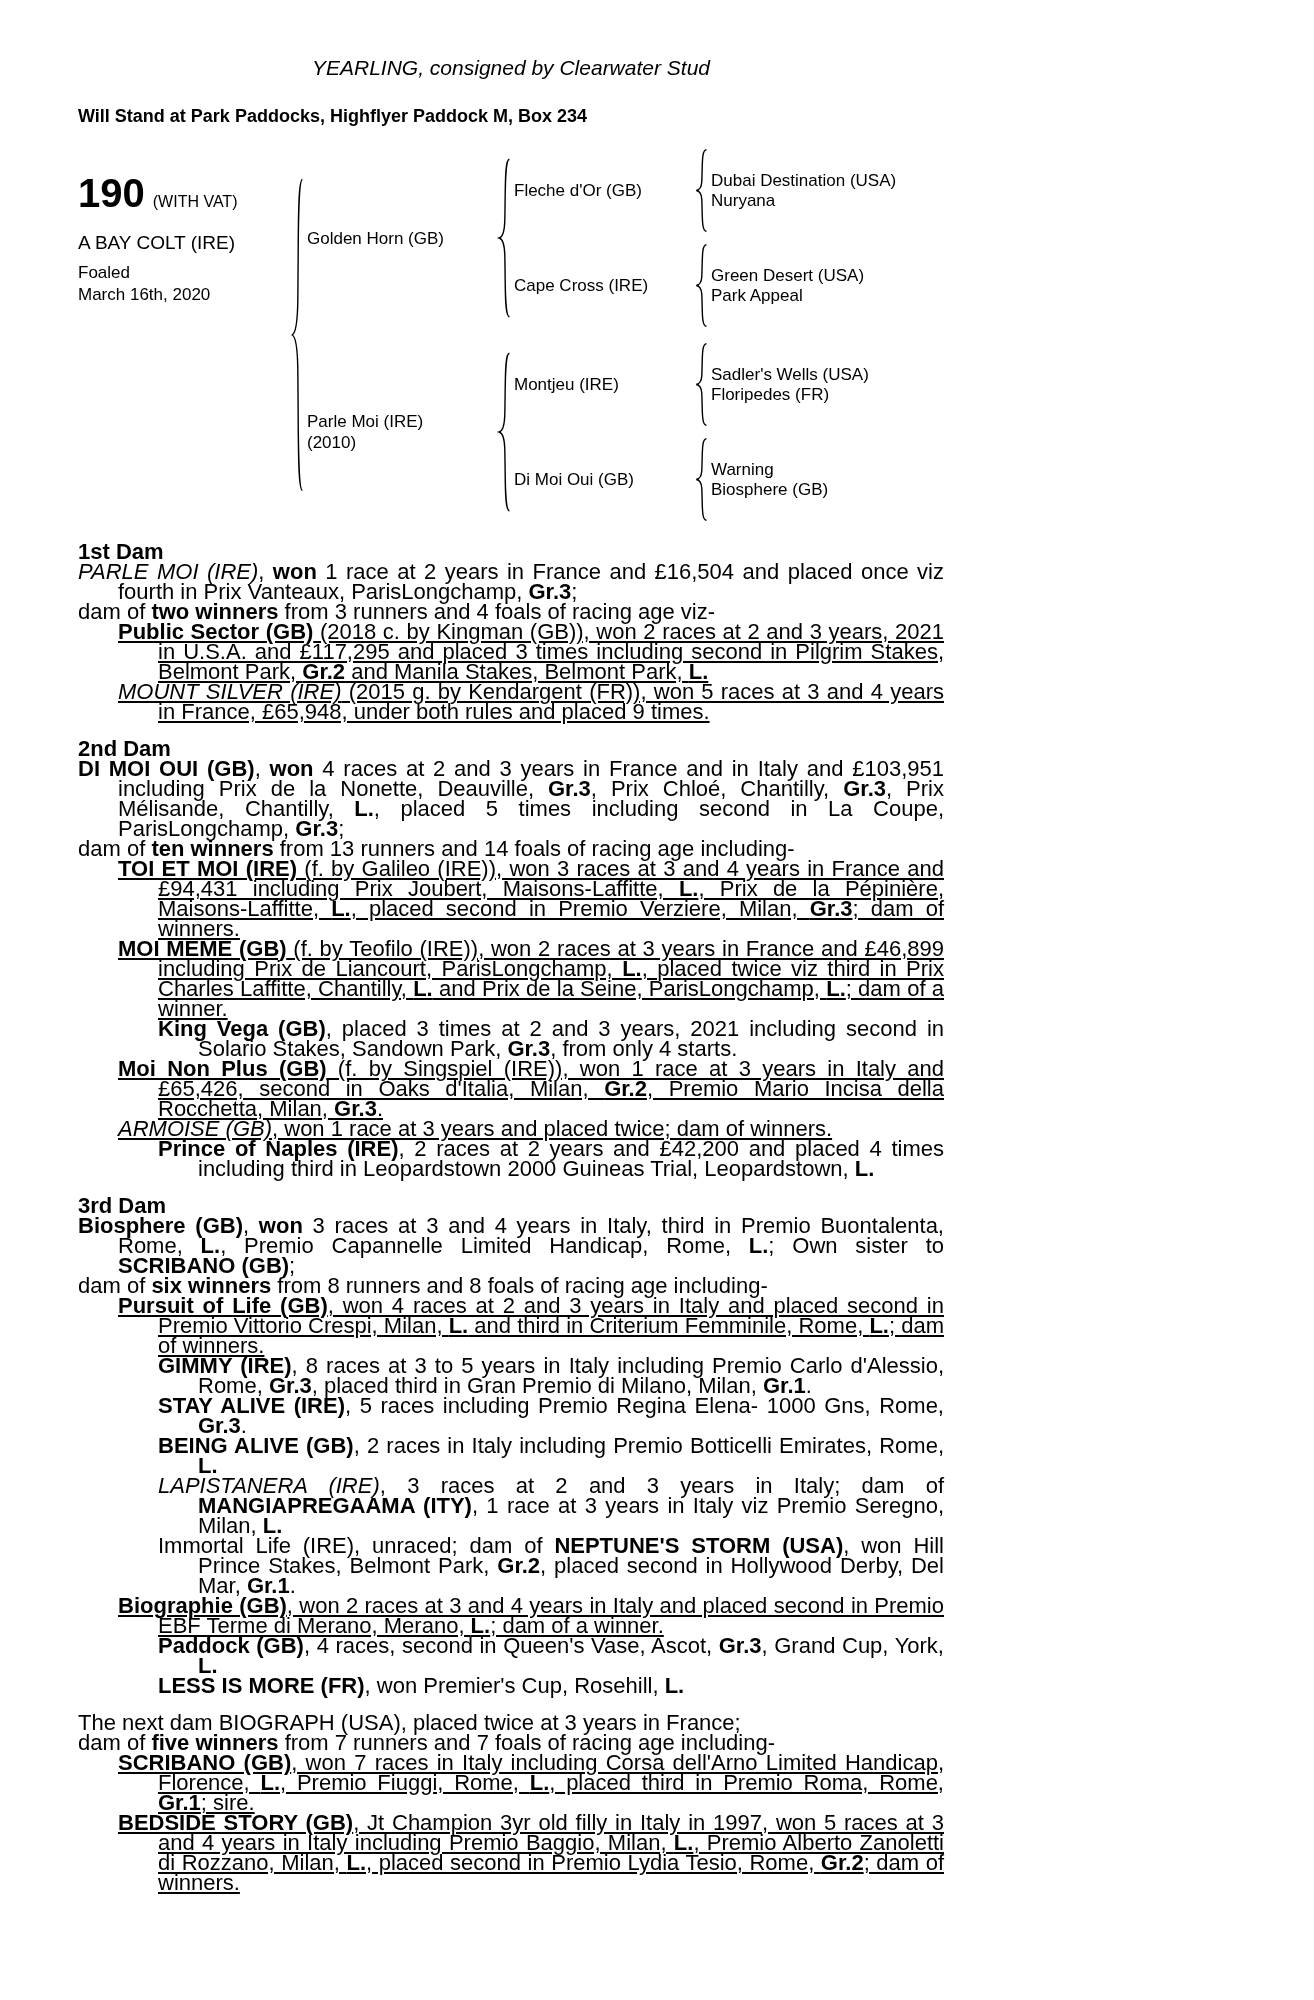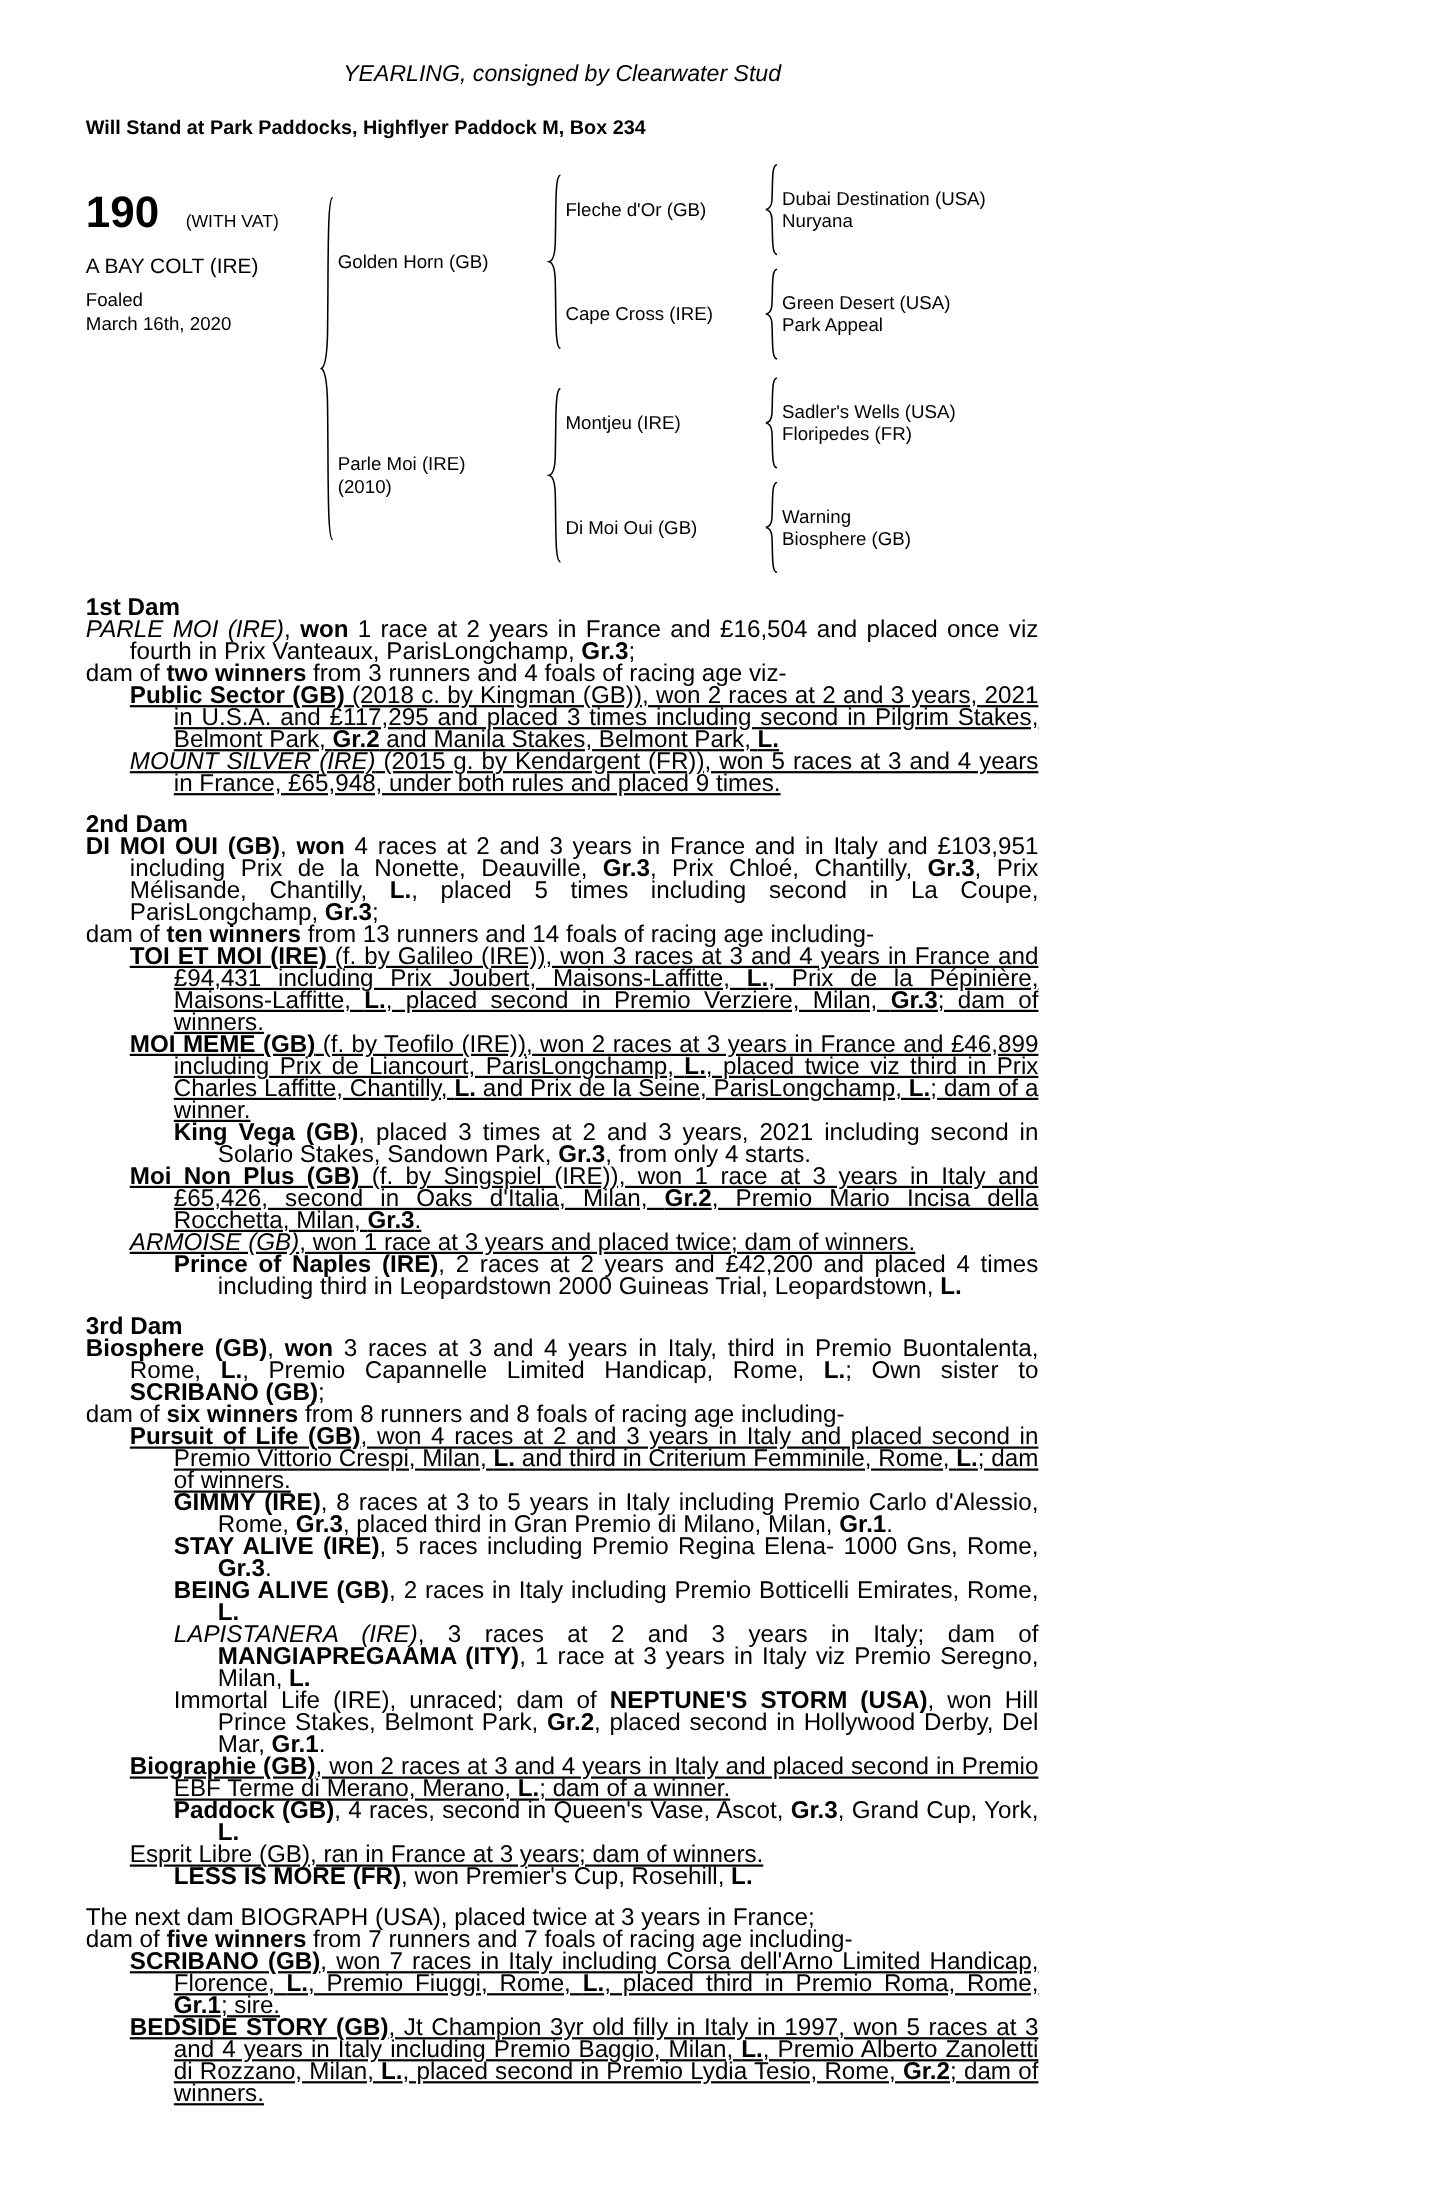--- a/index.html
+++ b/index.html
@@ -11,21 +11,21 @@
     padding:56px 0 0 78px; overflow:hidden;
   }
   .content { width:866px; }
 
   .consignment-title { text-align:center; font-style:italic; font-size:21px; }
   .stand-line { font-weight:bold; font-size:18px; margin-top:26px; }
 
   
   .pedigree { display:flex; margin-top:20px; font-size:17px; }
   .lot-col { width:208px; padding-top:24px; flex:none; }
-  .lot-line { display:flex; align-items:baseline; gap:24px; }
+  .lot-line { display:flex; align-items:baseline; gap:8px; }
   .lot-number { font-size:40px; font-weight:bold; }
   .vat { font-size:16px; }
   .horse-name { font-weight:normal; font-size:19px; margin-top:16px; }
   .foaled-label { font-size:17px; margin-top:8px; line-height:22px; }
   .foaled-date { font-size:17px; line-height:22px; }
 
   .ped-outer { display:flex; align-items:center; }
   .gen-col { display:flex; flex-direction:column; }
   .gen1-col { row-gap:12px; }
   .gen2-col { row-gap:8px; }
@@ -182,21 +182,20 @@
           <p class="para indent-0"><span style="font-weight: bold;">Biosphere (GB)</span><span>, </span><span style="font-weight: bold;">won</span><span> 3 races at 3 and 4 years in Italy, third in Premio Buontalenta, Rome, </span><span style="font-weight: bold;">L.</span><span>, Premio Capannelle Limited Handicap, Rome, </span><span style="font-weight: bold;">L.</span><span>; Own sister to </span><span style="font-weight: bold;">SCRIBANO (GB)</span><span>;</span></p>
           <p class="para indent-0"><span>dam of </span><span style="font-weight: bold;">six winners</span><span> from 8 runners and 8 foals of racing age including-</span></p>
           <p class="para indent-1"><span style="font-weight: bold;">Pursuit of Life (GB)</span><span>, won 4 races at 2 and 3 years in Italy and placed second in Premio Vittorio Crespi, Milan, </span><span style="font-weight: bold;">L.</span><span> and third in Criterium Femminile, Rome, </span><span style="font-weight: bold;">L.</span><span>; dam of winners.</span></p>
           <p class="para indent-2"><span style="font-weight: bold;">GIMMY (IRE)</span><span>, 8 races at 3 to 5 years in Italy including Premio Carlo d'Alessio, Rome, </span><span style="font-weight: bold;">Gr.3</span><span>, placed third in Gran Premio di Milano, Milan, </span><span style="font-weight: bold;">Gr.1</span><span>.</span></p>
           <p class="para indent-2"><span style="font-weight: bold;">STAY ALIVE (IRE)</span><span>, 5 races including Premio Regina Elena- 1000 Gns, Rome, </span><span style="font-weight: bold;">Gr.3</span><span>.</span></p>
           <p class="para indent-2"><span style="font-weight: bold;">BEING ALIVE (GB)</span><span>, 2 races in Italy including Premio Botticelli Emirates, Rome, </span><span style="font-weight: bold;">L.</span></p>
           <p class="para indent-2"><span style="font-style: italic;">LAPISTANERA (IRE)</span><span>, 3 races at 2 and 3 years in Italy; dam of </span><span style="font-weight: bold;">MANGIAPREGAAMA (ITY)</span><span>, 1 race at 3 years in Italy viz Premio Seregno, Milan, </span><span style="font-weight: bold;">L.</span></p>
           <p class="para indent-2"><span>Immortal Life (IRE), unraced; dam of </span><span style="font-weight: bold;">NEPTUNE'S STORM (USA)</span><span>, won Hill Prince Stakes, Belmont Park, </span><span style="font-weight: bold;">Gr.2</span><span>, placed second in Hollywood Derby, Del Mar, </span><span style="font-weight: bold;">Gr.1</span><span>.</span></p>
           <p class="para indent-1"><span style="font-weight: bold;">Biographie (GB)</span><span>, won 2 races at 3 and 4 years in Italy and placed second in Premio EBF Terme di Merano, Merano, </span><span style="font-weight: bold;">L.</span><span>; dam of a winner.</span></p>
           <p class="para indent-2"><span style="font-weight: bold;">Paddock (GB)</span><span>, 4 races, second in Queen's Vase, Ascot, </span><span style="font-weight: bold;">Gr.3</span><span>, Grand Cup, York, </span><span style="font-weight: bold;">L.</span></p>
-          <p class="para indent-1"><span>Esprit Libre (GB), ran in France at 3 years; dam of winners.</span></p>
           <p class="para indent-2"><span style="font-weight: bold;">LESS IS MORE (FR)</span><span>, won Premier's Cup, Rosehill, </span><span style="font-weight: bold;">L.</span></p>
         </section>
         <section class="dam-section">
           <p class="para indent-0"><span>The next dam BIOGRAPH (USA), placed twice at 3 years in France;</span></p>
           <p class="para indent-0"><span>dam of </span><span style="font-weight: bold;">five winners</span><span> from 7 runners and 7 foals of racing age including-</span></p>
           <p class="para indent-1"><span style="font-weight: bold;">SCRIBANO (GB)</span><span>, won 7 races in Italy including Corsa dell'Arno Limited Handicap, Florence, </span><span style="font-weight: bold;">L.</span><span>, Premio Fiuggi, Rome, </span><span style="font-weight: bold;">L.</span><span>, placed third in Premio Roma, Rome, </span><span style="font-weight: bold;">Gr.1</span><span>; sire.</span></p>
           <p class="para indent-1"><span style="font-weight: bold;">BEDSIDE STORY (GB)</span><span>, Jt Champion 3yr old filly in Italy in 1997, won 5 races at 3 and 4 years in Italy including Premio Baggio, Milan, </span><span style="font-weight: bold;">L.</span><span>, Premio Alberto Zanoletti di Rozzano, Milan, </span><span style="font-weight: bold;">L.</span><span>, placed second in Premio Lydia Tesio, Rome, </span><span style="font-weight: bold;">Gr.2</span><span>; dam of winners.</span></p>
         </section>
       </div>
 

